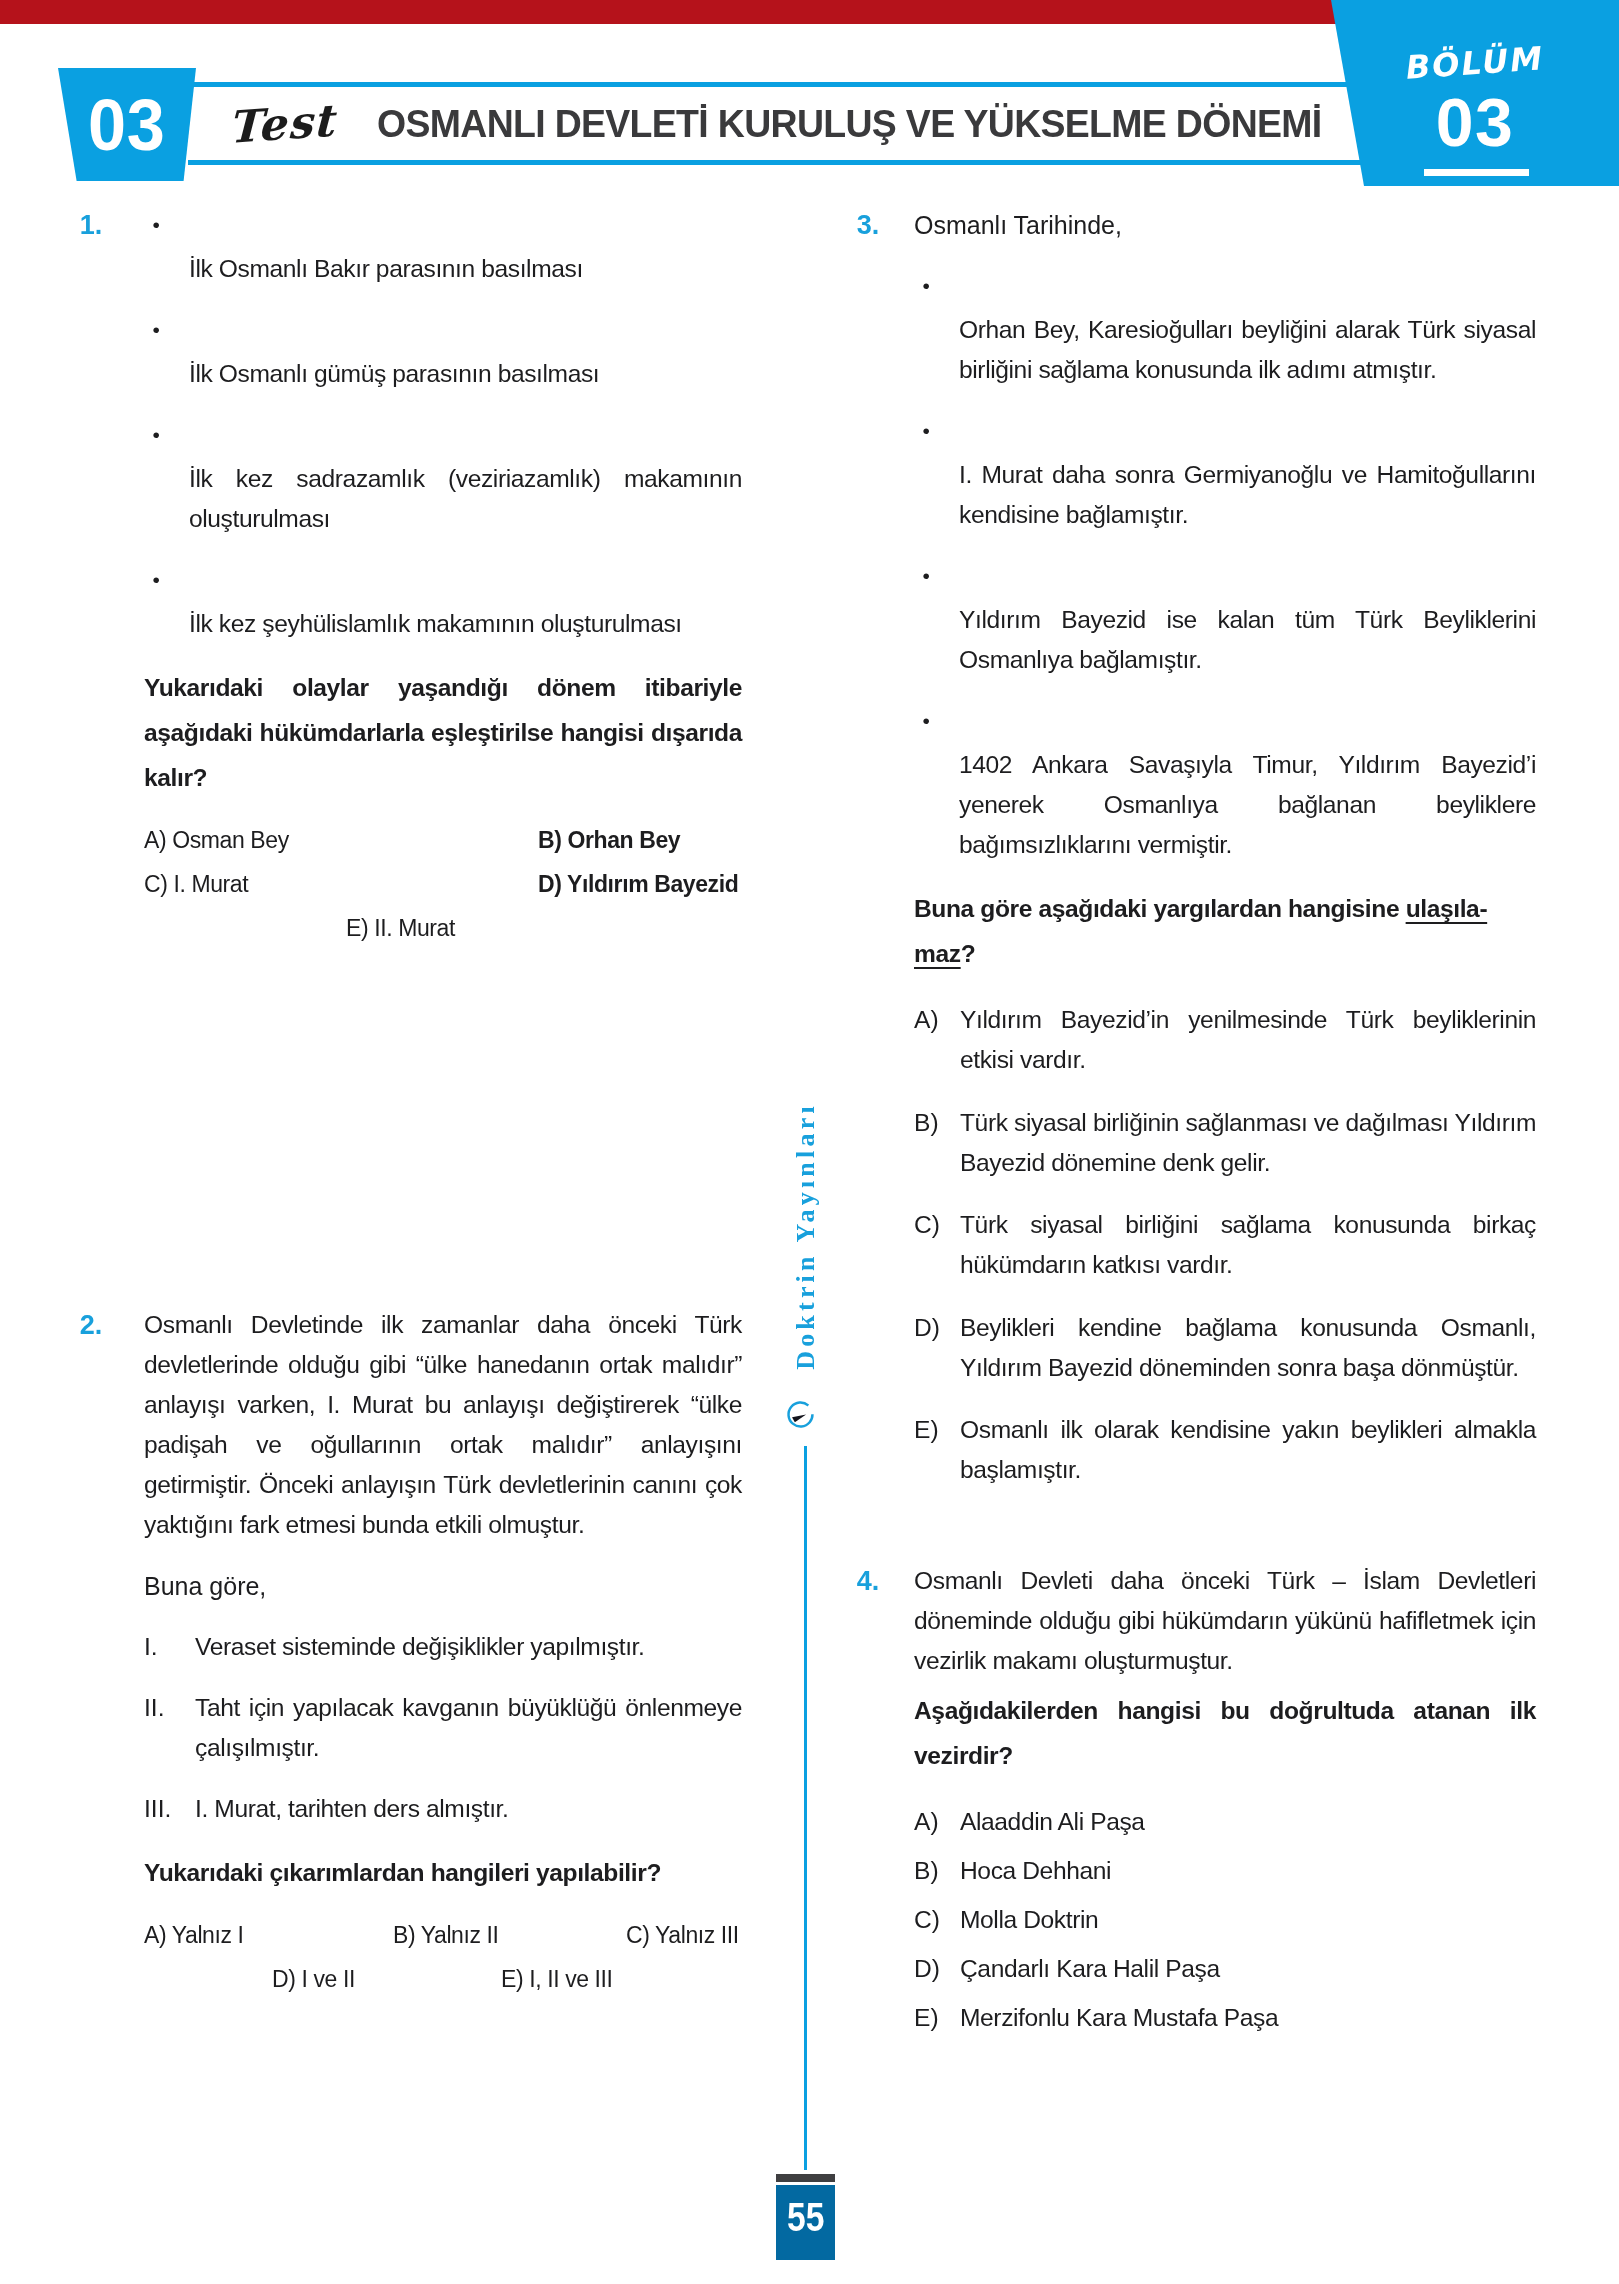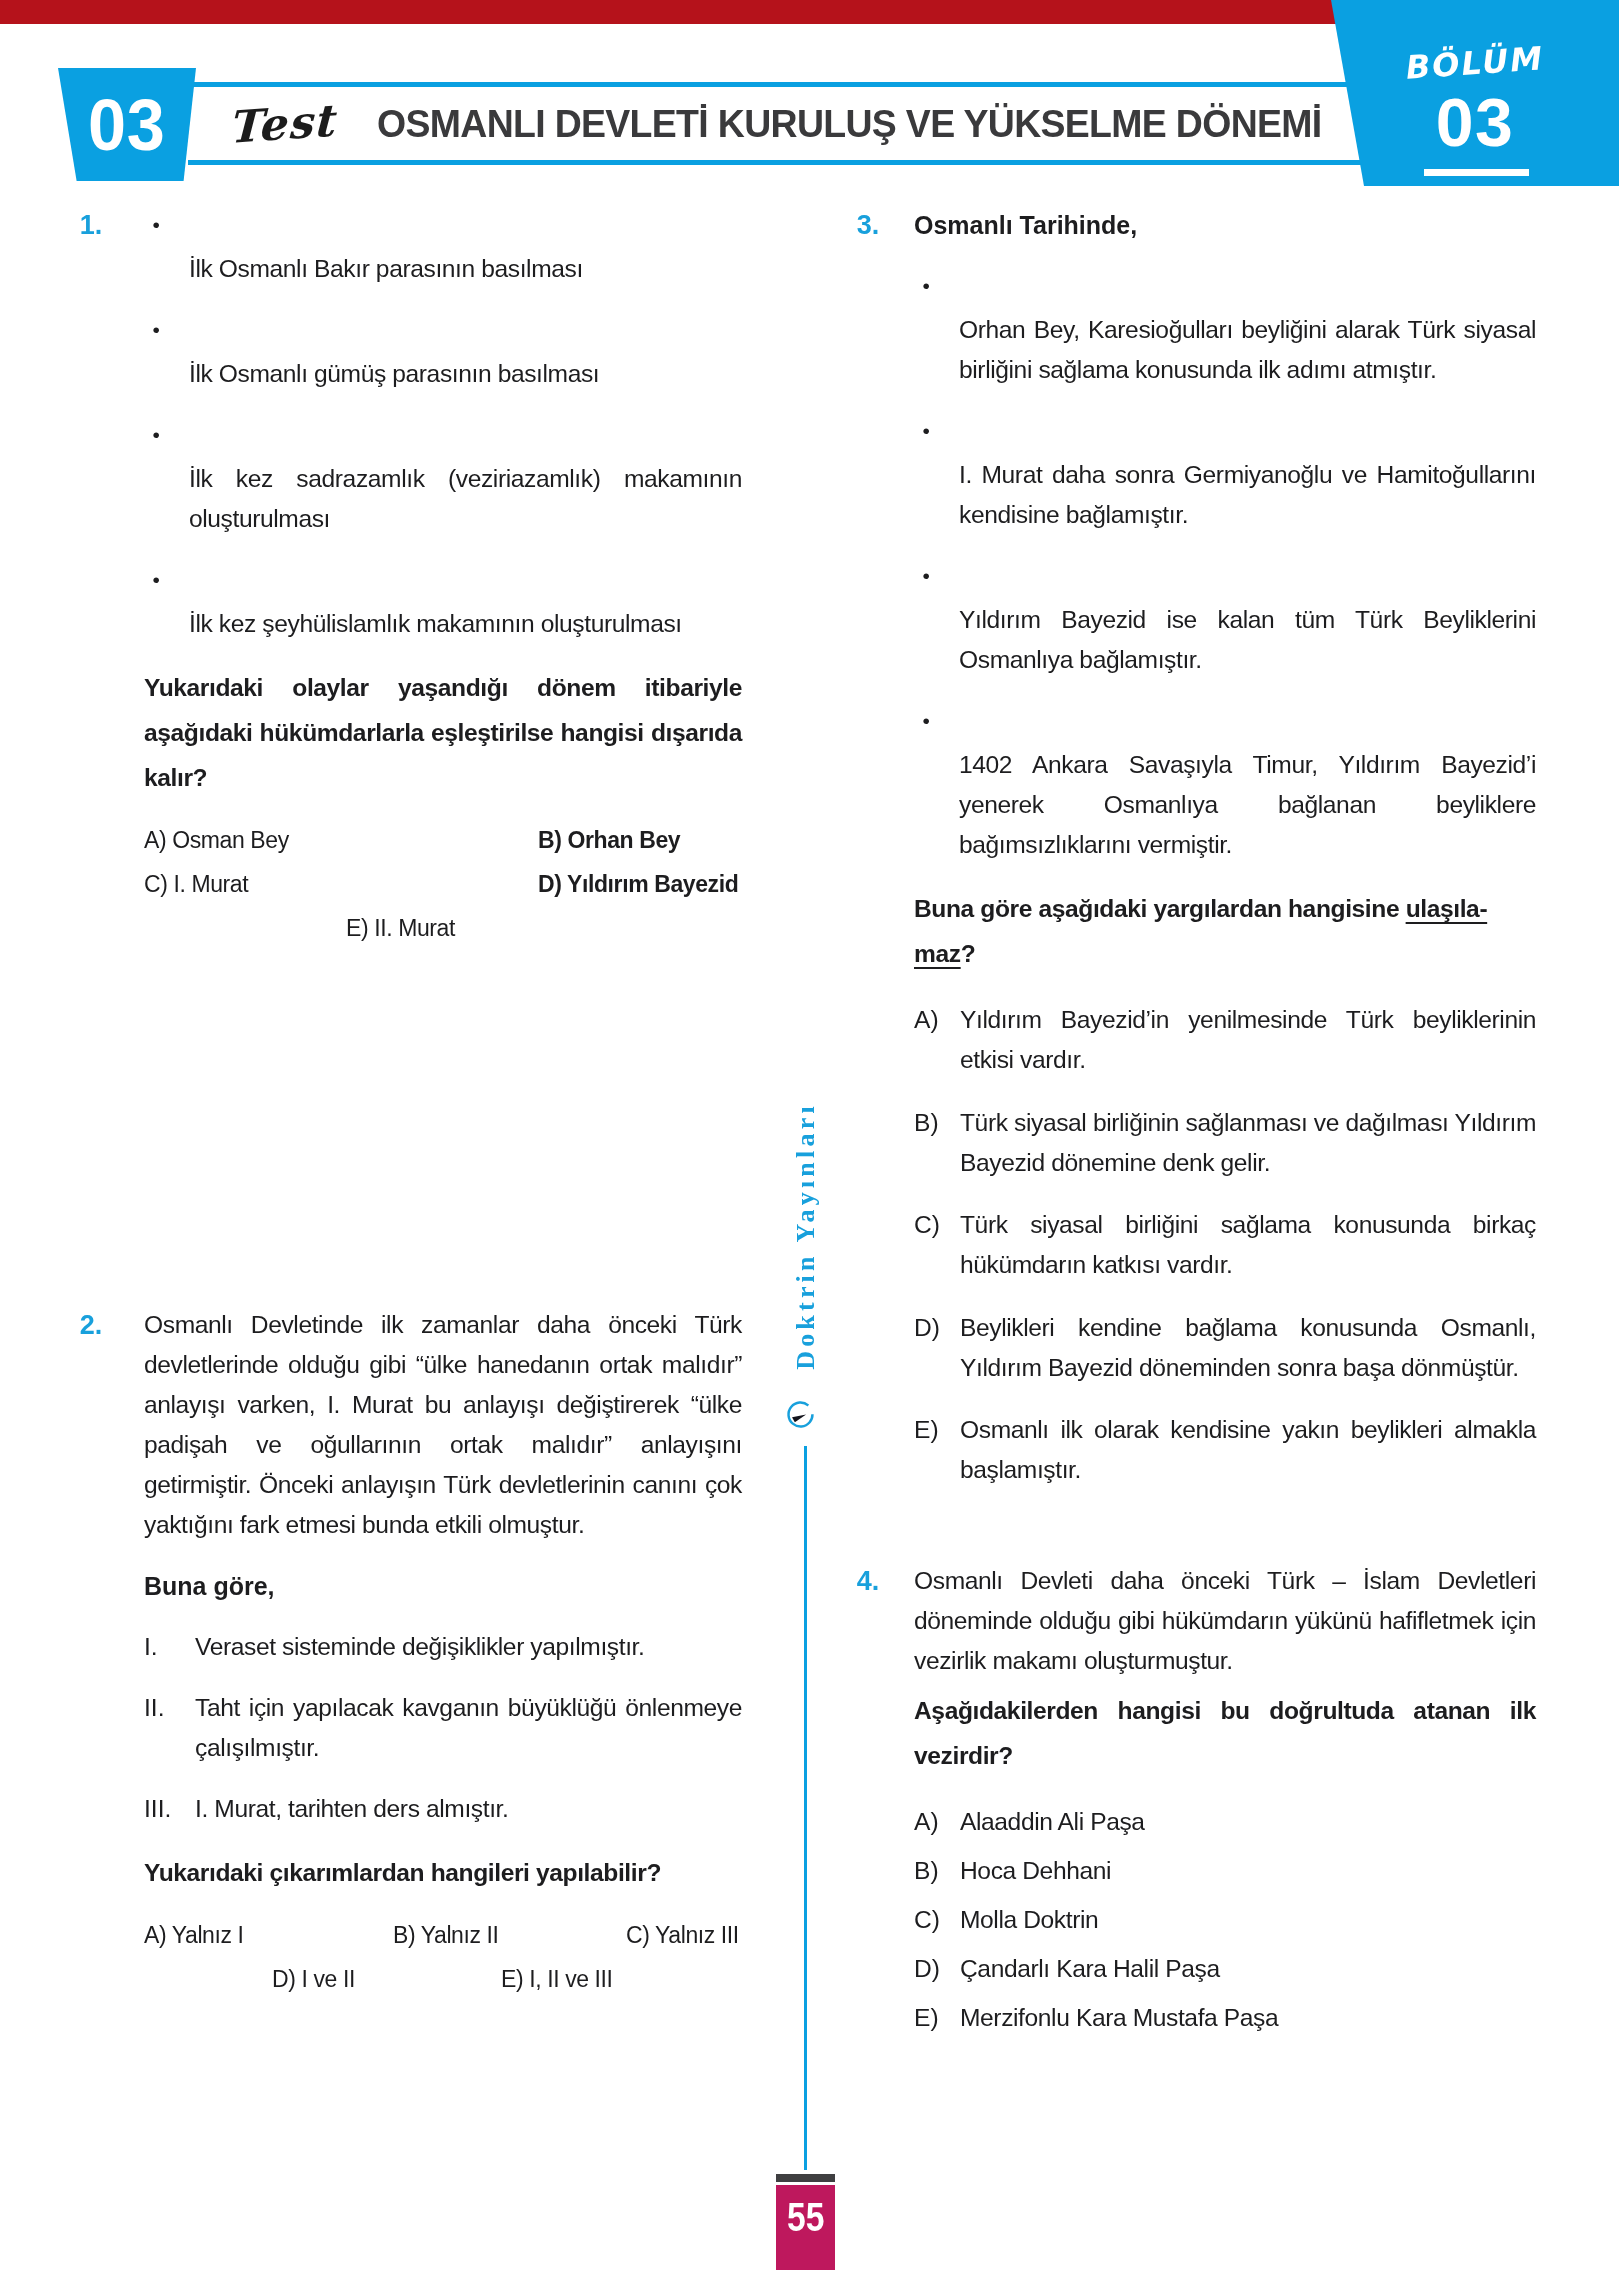--- a/index.html
+++ b/index.html
@@ -46,21 +46,21 @@
     font-size:68px;font-weight:800;letter-spacing:1.4px;
   }
   .bolum-underline{position:absolute;left:93px;top:169px;width:105px;height:7px;background:#fff;}
   
   .qblock{position:absolute;box-sizing:border-box;}
   .q{display:flex;align-items:flex-start;}
   .qnum{flex:0 0 74px;color:#18a0dc;font-weight:bold;font-size:27px;line-height:40px;padding-left:9.8px;box-sizing:border-box;}
   .qnum-r{flex:0 0 60px;color:#18a0dc;font-weight:bold;font-size:27px;line-height:40px;padding-left:2.8px;box-sizing:border-box;}
   .qbody{flex:1;min-width:0;}
   .para{font-size:24.6px;line-height:40px;letter-spacing:-0.4px;text-align:justify;margin:0;}
-  .lead{font-size:25px;line-height:40px;font-weight:bold;margin:0;}
+  .lead{font-size:25px;line-height:40px;font-weight:normal;margin:0;}
   .bullet-row{display:flex;margin-bottom:21px;}
   .bullet-row .dot{flex:0 0 45px;font-size:21px;line-height:40px;padding-left:8.4px;box-sizing:border-box;}
   .bullet-row .btext{flex:1;min-width:0;margin-top:44px;}
   .item-row{display:flex;margin-bottom:21px;}
   .item-row .rlabel{flex:0 0 51px;font-size:24.6px;line-height:40px;}
   .item-row .itext{flex:1;min-width:0;}
   .stem{font-size:24.6px;font-weight:bold;line-height:45px;letter-spacing:-0.4px;text-align:justify;margin:7px 0 18.3px 0;}
   .stem u{text-underline-offset:4.9px;text-decoration-thickness:2.1px;}
   .optrow{display:flex;font-size:23px;line-height:44px;letter-spacing:-0.4px;}
   .optrow .o1{flex:0 0 394px;}
@@ -80,21 +80,21 @@
   .publisher{
     position:absolute;left:806px;top:1236px;transform:translate(-50%,-50%) rotate(-90deg);
     font-family:"Liberation Serif", serif;font-weight:bold;color:#18a0dc;
     font-size:26px;letter-spacing:4.2px;white-space:nowrap;
   }
   .dlogo{position:absolute;left:785px;top:1399px;width:31px;height:31px;}
   .vline{position:absolute;left:804px;top:1446px;width:2.8px;height:724px;background:#0aa0e1;}
   
   .foot-dark{position:absolute;left:776px;top:2174px;width:59px;height:7.7px;background:#3f3f41;}
   .foot-page{
-    position:absolute;left:776px;top:2185px;width:59px;height:85px;background:#be185d;
+    position:absolute;left:776px;top:2185px;width:59px;height:75px;background:#0369a1;
     color:#fff;font-weight:bold;font-size:41px;text-align:center;line-height:1;
     padding-top:12px;box-sizing:border-box;
   }
   .foot-page span{display:inline-block;transform:scaleX(0.82);}
 </style>
 </head>
 <body>
 
 <div class="page">
 

